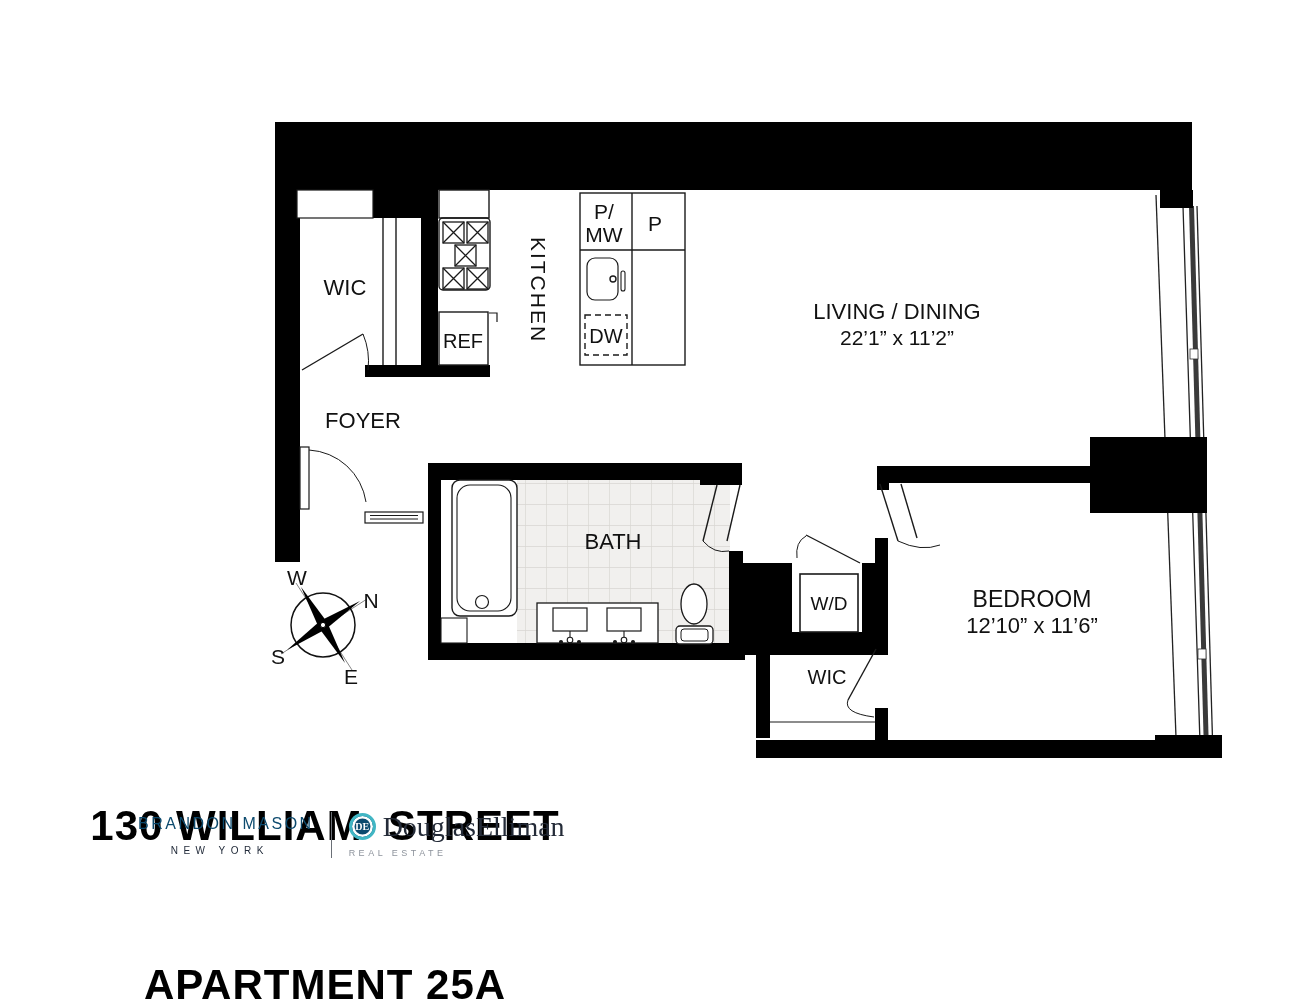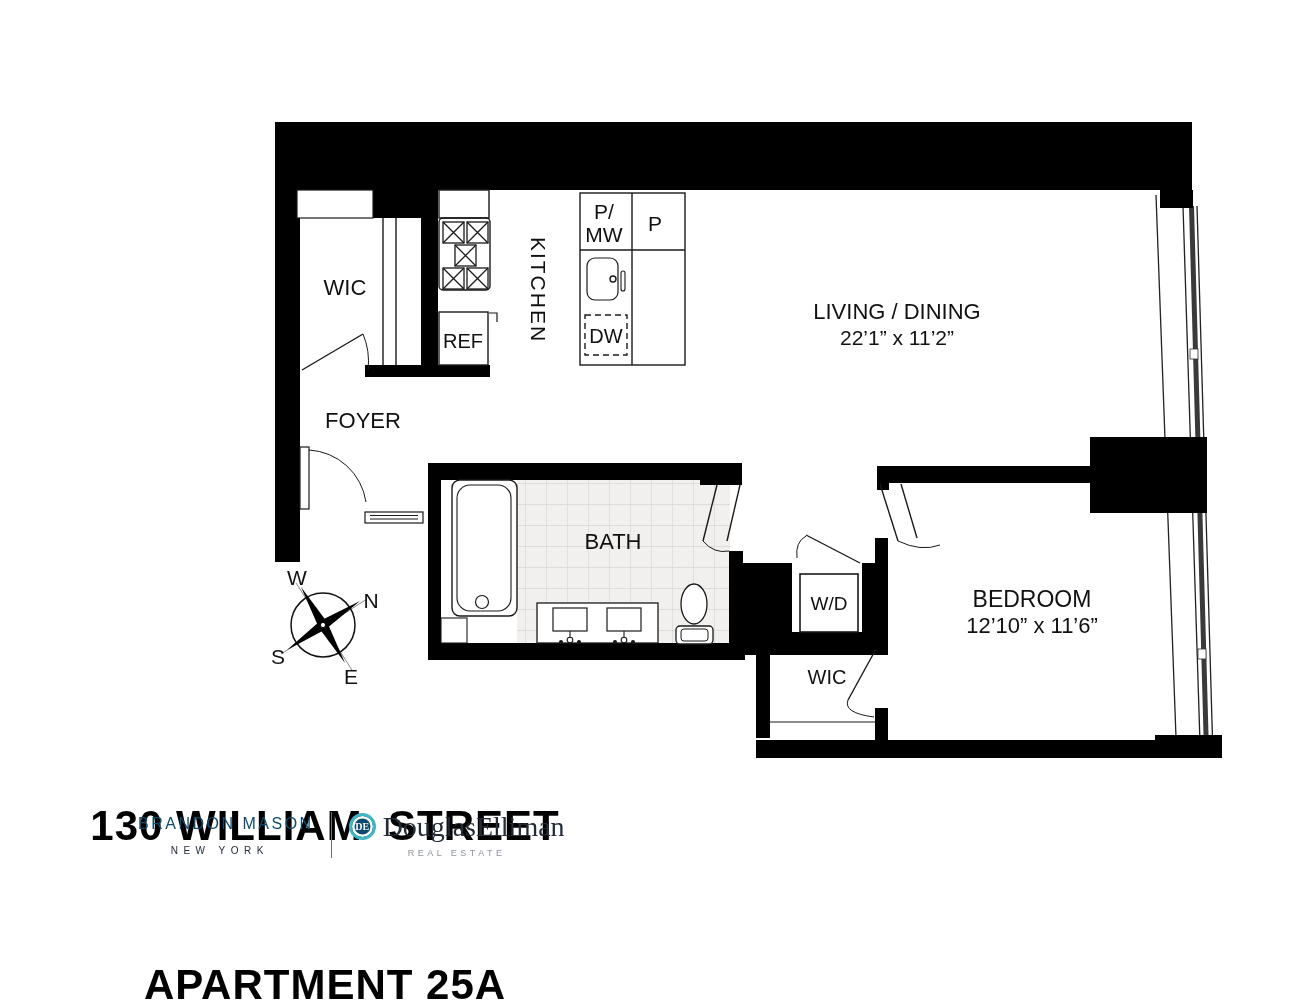--- a/index.html
+++ b/index.html
@@ -16,21 +16,21 @@
   #agent-city{font-size:10px;letter-spacing:5.5px;color:#232c3b;margin-top:12px;}
   #brand-divider{width:1px;height:46px;background:#6a6f76;margin:0 17px;}
   #logo-block{display:flex;flex-direction:column;}
   #logo-row{display:flex;align-items:center;}
   #logo-circle{width:27px;height:27px;border-radius:50%;background:#0c4a6e;
     border:3px solid #41b6c4;box-shadow:inset 0 0 0 2.5px #fff;box-sizing:border-box;
     display:flex;align-items:center;justify-content:center;color:#fff;
     font-family:"Liberation Serif",serif;font-size:10px;font-weight:bold;letter-spacing:0;}
   #brokerage-name{font-family:"Liberation Serif",serif;font-size:28px;color:#242b38;
     margin-left:7px;line-height:1;}
-  #brokerage-tagline{font-size:9px;letter-spacing:3.5px;color:#8d939c;text-align:center;
+  #brokerage-tagline{font-size:9px;letter-spacing:3.5px;color:#8d939c;text-align:left;
     margin-top:7px;}
 </style>
 </head>
 <body>
 
 <div id="stage">
 
 <svg id="plan-svg" width="1294" height="1000" viewBox="0 0 1294 1000" xmlns="http://www.w3.org/2000/svg">
   <defs>
     <pattern id="tile" width="21" height="21" patternUnits="userSpaceOnUse">

